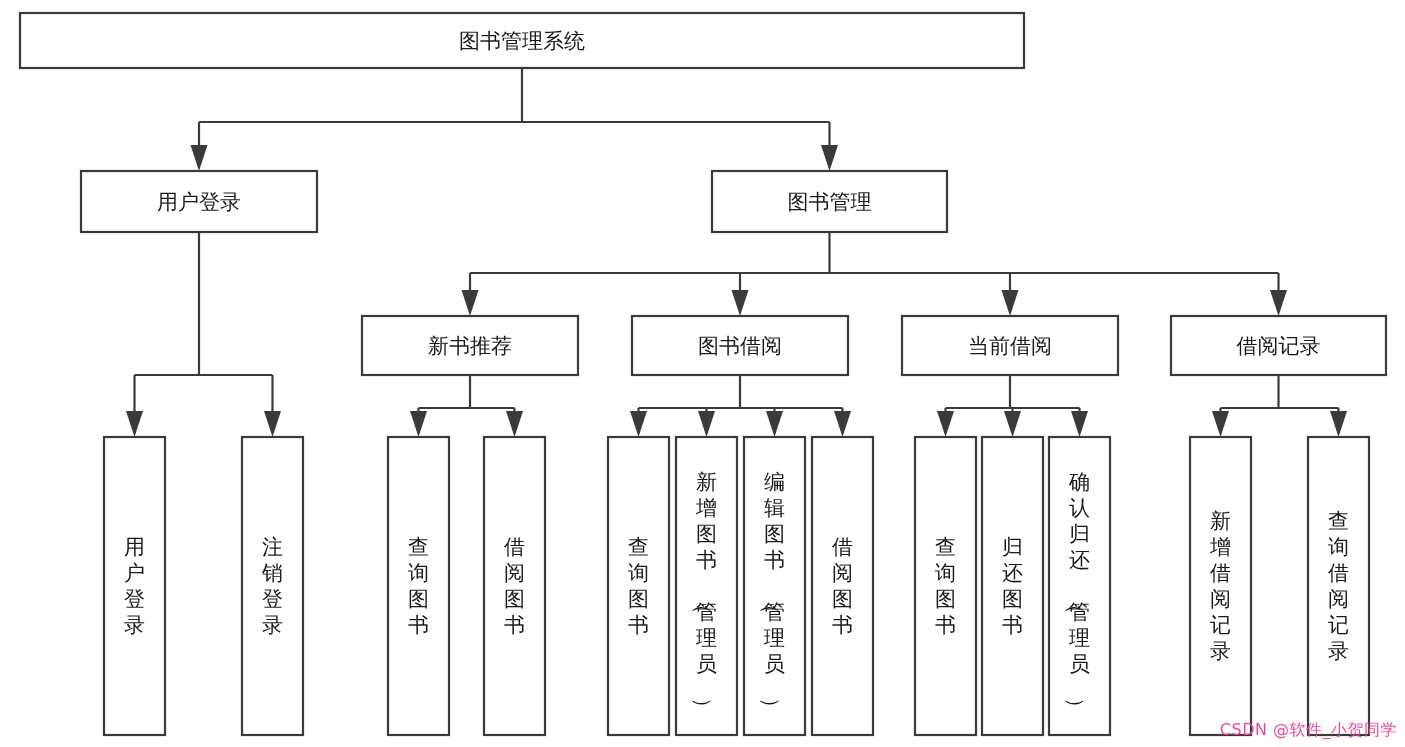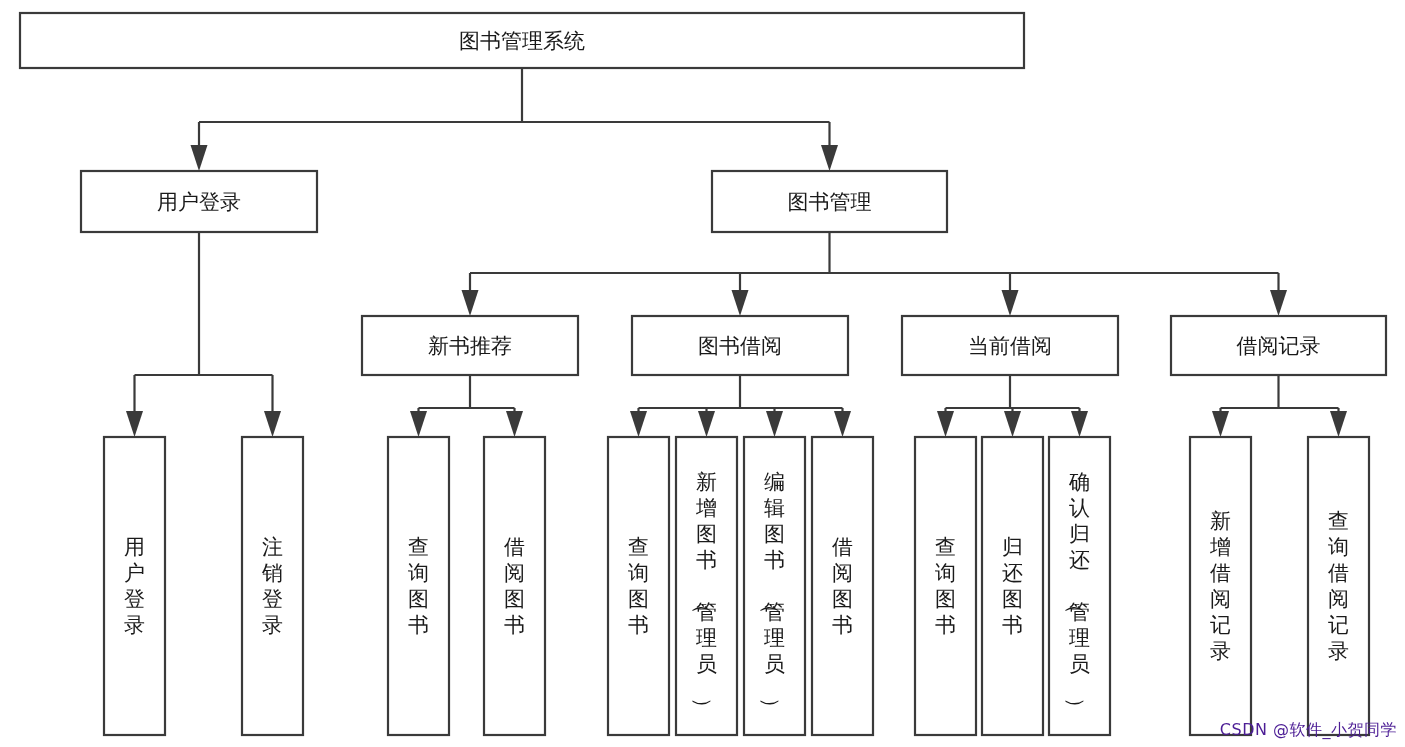--- a/index.html
+++ b/index.html
@@ -47,21 +47,21 @@
   .arrow-head {
     fill: #3a3a3a;
     stroke: none;
   }
   .watermark {
     position: absolute;
     right: 8px;
     bottom: 6px;
     font-family: "DejaVu Sans", "Liberation Sans", sans-serif;
     font-size: 16px;
-    color: #4c1d95;
+    color: #ec4899;
     letter-spacing: 0.5px;
     white-space: nowrap;
     user-select: none;
   }
 </style>
 </head>
 <body>
 
 <div id="diagram-root">
   <svg id="diagram-svg" width="1405" height="747" viewBox="0 0 1405 747" xmlns="http://www.w3.org/2000/svg">

